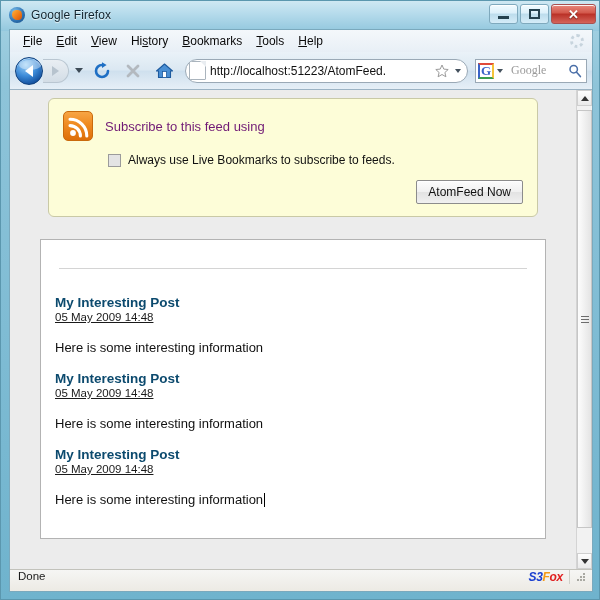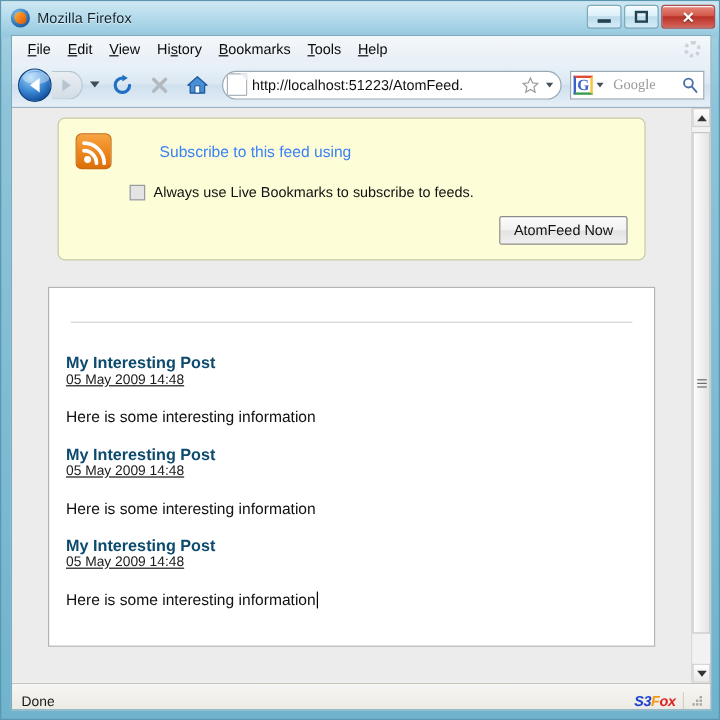--- a/index.html
+++ b/index.html
@@ -256,21 +256,21 @@
     display: flex; align-items: center;
     gap: 12px;
   }
   #rss-icon-big {
     width: 30px; height: 30px; flex: none;
     border-radius: 5px;
     background: linear-gradient(to bottom, #f7a544 0%, #ef8a20 45%, #dd6f09 100%);
     border: 1px solid #c96a0c;
     position: relative;
   }
-  #subscribe-label { font-size: 13px; color: #3b82f6; white-space: nowrap; margin-left: 28px; }
+  #subscribe-label { font-size: 13px; color: #701a75; white-space: nowrap; }
   #feedreader-select {
     flex: 1 1 auto; max-width: 218px;
     height: 24px;
     background: linear-gradient(to bottom, #fdfdfd 0%, #f0f0f0 48%, #e2e2e2 52%, #efefef 100%);
     border: 1px solid #8e8e8e;
     border-radius: 2px;
     display: flex; align-items: center;
     padding: 0 6px 0 4px;
     box-shadow: inset 0 1px 0 #fff;
   }
@@ -372,21 +372,21 @@
     display: flex; align-items: center; justify-content: center;
   }
   #sb-grip { width: 8px; }
   #sb-grip div { height: 1px; background: #6c6c6c; margin: 2px 0; }
 
   
   #status-bar {
     height: 22px; flex: none;
     background: linear-gradient(to bottom, #f6f6f4 0%, #eceae4 100%);
     border-top: 1px solid #c2c2bb;
-    display: flex; align-items: flex-end;
+    display: flex; align-items: flex-start;
     padding: 0 4px 0 8px;
   }
   #status-text { font-size: 11.5px; color: #1a1a1a; flex: 1 1 auto; }
   #s3fox-logo {
     font-size: 12px; font-weight: bold; font-style: italic;
     font-family: "Liberation Sans", sans-serif;
     white-space: nowrap; letter-spacing: -.3px;
     padding-right: 6px;
     border-right: 1px solid #d0d0c9;
     margin-right: 4px;
@@ -402,21 +402,21 @@
     position: absolute; width: 2px; height: 2px; background: #a9a9a2;
   }
 </style>
 </head>
 <body>
 
 <div id="window-frame">
 
   <div id="title-bar">
     <div id="firefox-icon"></div>
-    <div id="window-title">Mozilla Firefox</div>
+    <div id="window-title">Google Firefox</div>
     <div id="window-buttons">
       <div class="win-btn">
         <span class="win-glyph glyph-min"></span>
       </div>
       <div class="win-btn">
         <span class="win-glyph glyph-max"></span>
       </div>
       <div class="win-btn close">
         <span class="glyph-close">✕</span>
       </div>

